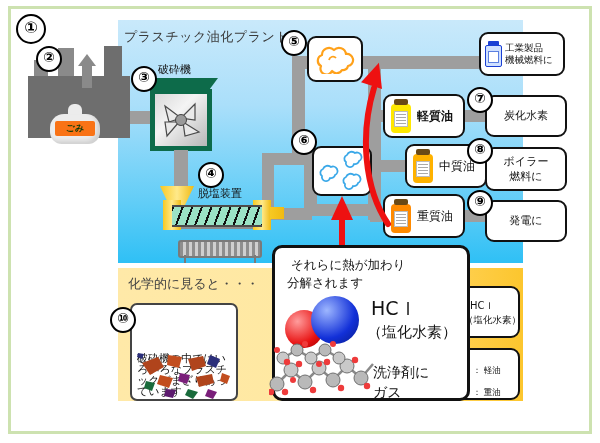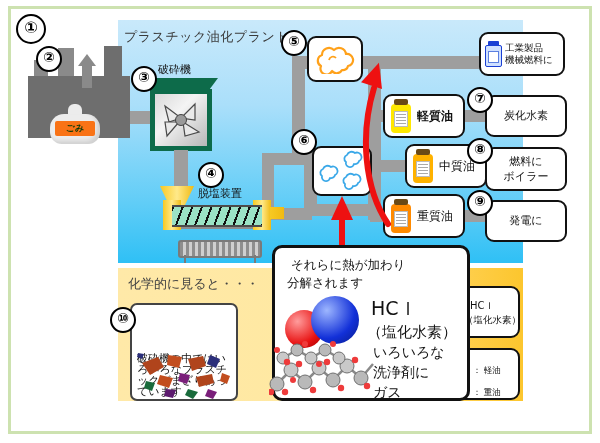--- a/index.html
+++ b/index.html
@@ -272,22 +272,22 @@
   </div>
 
   <div class="num" style="left:467px;top:87px;">⑦</div>
   <div class="card" style="left:485px;top:95px;width:82px;height:42px;">
     <div class="txt">炭化水素</div>
   </div>
 
   <div class="num" style="left:467px;top:138px;">⑧</div>
   <div class="card" style="left:485px;top:147px;width:82px;height:44px;">
     <div class="txt" style="line-height:15px;">
+      <div>ボイラー</div>
       <div>燃料に</div>
-      <div>ボイラー</div>
     </div>
   </div>
 
   <div class="num" style="left:467px;top:190px;">⑨</div>
   <div class="card" style="left:485px;top:200px;width:82px;height:42px;">
     <div class="txt">発電に</div>
   </div>
 
   <div class="chem"></div>
   <div class="chem-title">化学的に見ると・・・</div>
@@ -366,17 +366,16 @@
           <circle cx="86" cy="20" r="3.2"></circle>
         <circle cx="98" cy="46" r="3.2"></circle>
           <circle cx="8" cy="10" r="3"></circle>
         <circle cx="36" cy="4" r="3"></circle>
           <circle cx="64" cy="4" r="3"></circle>
         <circle cx="50" cy="24" r="3"></circle>
           <circle cx="24" cy="40" r="3"></circle>
       </g>
     </svg>
 
-    <div class="co-line" style="left:98px;top:96px;font-size:14px;">いろいろな</div>
     <div class="co-line" style="left:98px;top:116px;font-size:14px;">洗浄剤に</div>
     <div class="co-line" style="left:98px;top:136px;font-size:14px;">ガス</div>
   </div>
 </div>
 
 </body></html>

